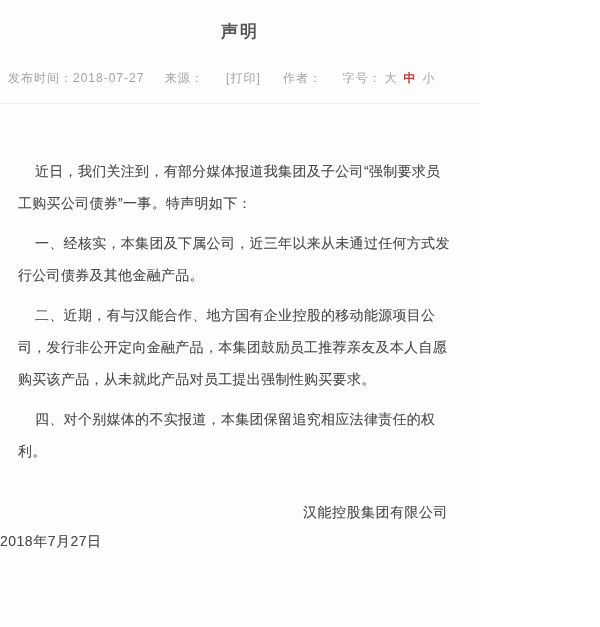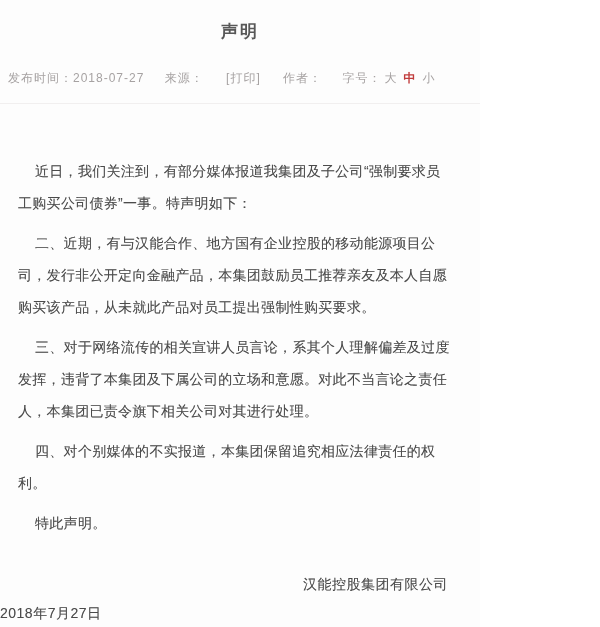--- a/index.html
+++ b/index.html
@@ -124,24 +124,23 @@
     <span class="meta-item">来源：</span>
     <span class="print-btn">[打印]</span>
     <span class="meta-item">作者：</span>
     <span class="meta-item"><span>字号：</span><span class="size-btn">大</span><span class="size-btn size-medium">中</span><span class="size-btn">小</span></span>
   </div>
 
   <div class="divider"></div>
 
   <div class="content">
     <p>近日，我们关注到，有部分媒体报道我集团及子公司“强制要求员工购买公司债券”一事。特声明如下：</p>
+    <p>一、经核实，本集团及下属公司，近三年以来从未通过任何方式发行公司债券及其他金融产品。</p>
     <p>二、近期，有与汉能合作、地方国有企业控股的移动能源项目公司，发行非公开定向金融产品，本集团鼓励员工推荐亲友及本人自愿购买该产品，从未就此产品对员工提出强制性购买要求。</p>
-    <p>三、对于网络流传的相关宣讲人员言论，系其个人理解偏差及过度发挥，违背了本集团及下属公司的立场和意愿。对此不当言论之责任人，本集团已责令旗下相关公司对其进行处理。</p>
     <p>四、对个别媒体的不实报道，本集团保留追究相应法律责任的权利。</p>
-    <p>特此声明。</p>
   </div>
 
   <div class="signature">汉能控股集团有限公司</div>
 
   <div class="date">2018年7月27日</div>
 
 
 </div>
 
 </body></html>

